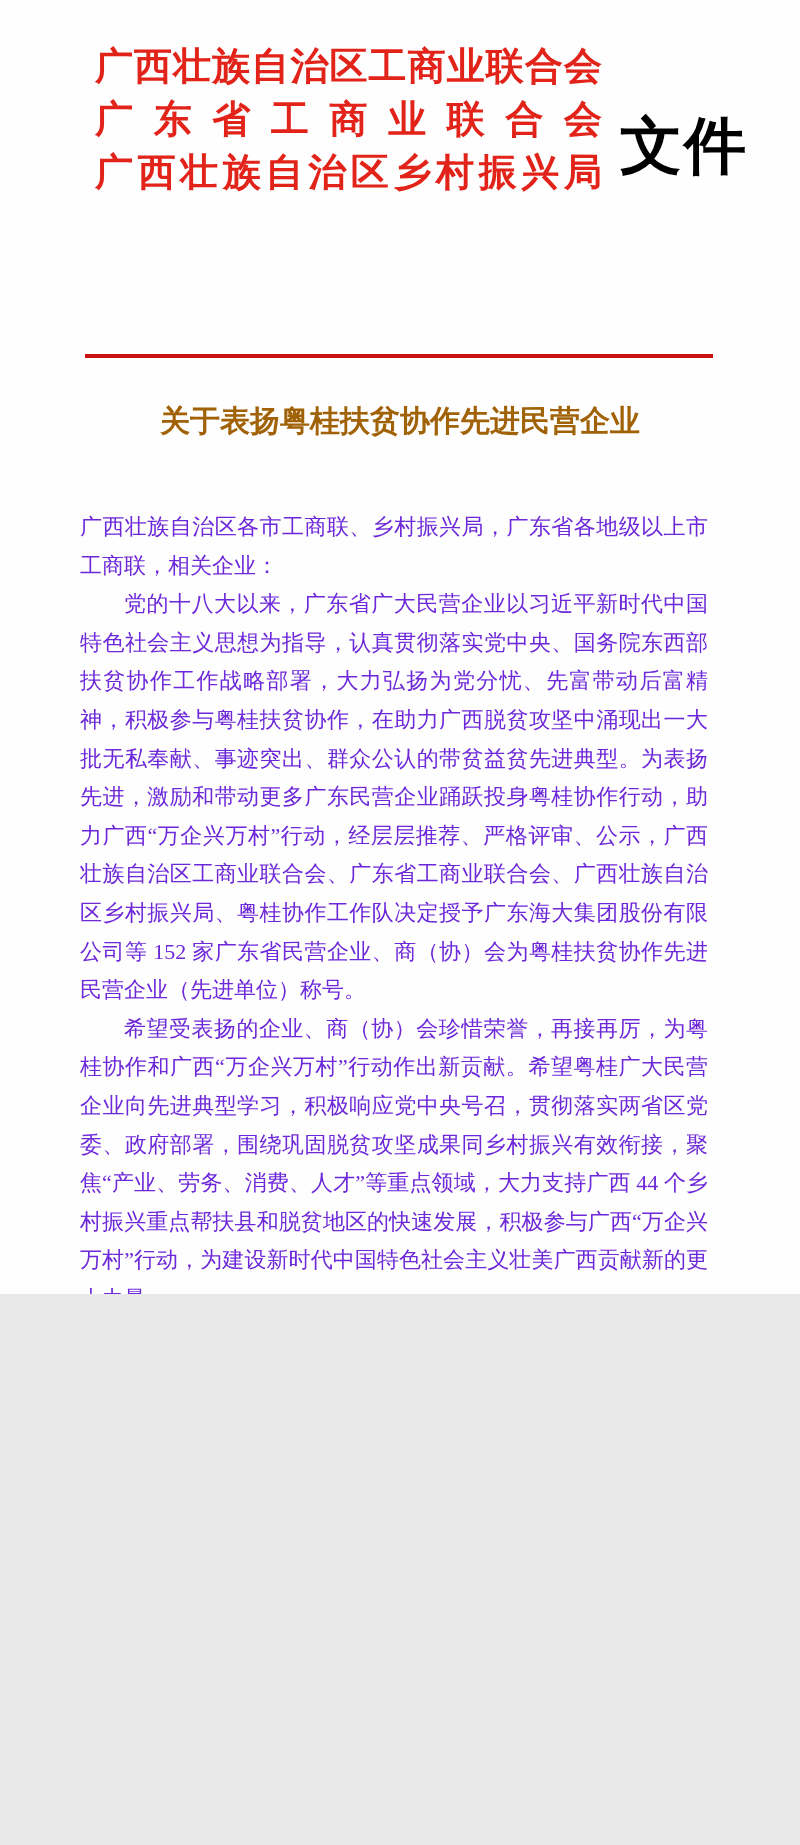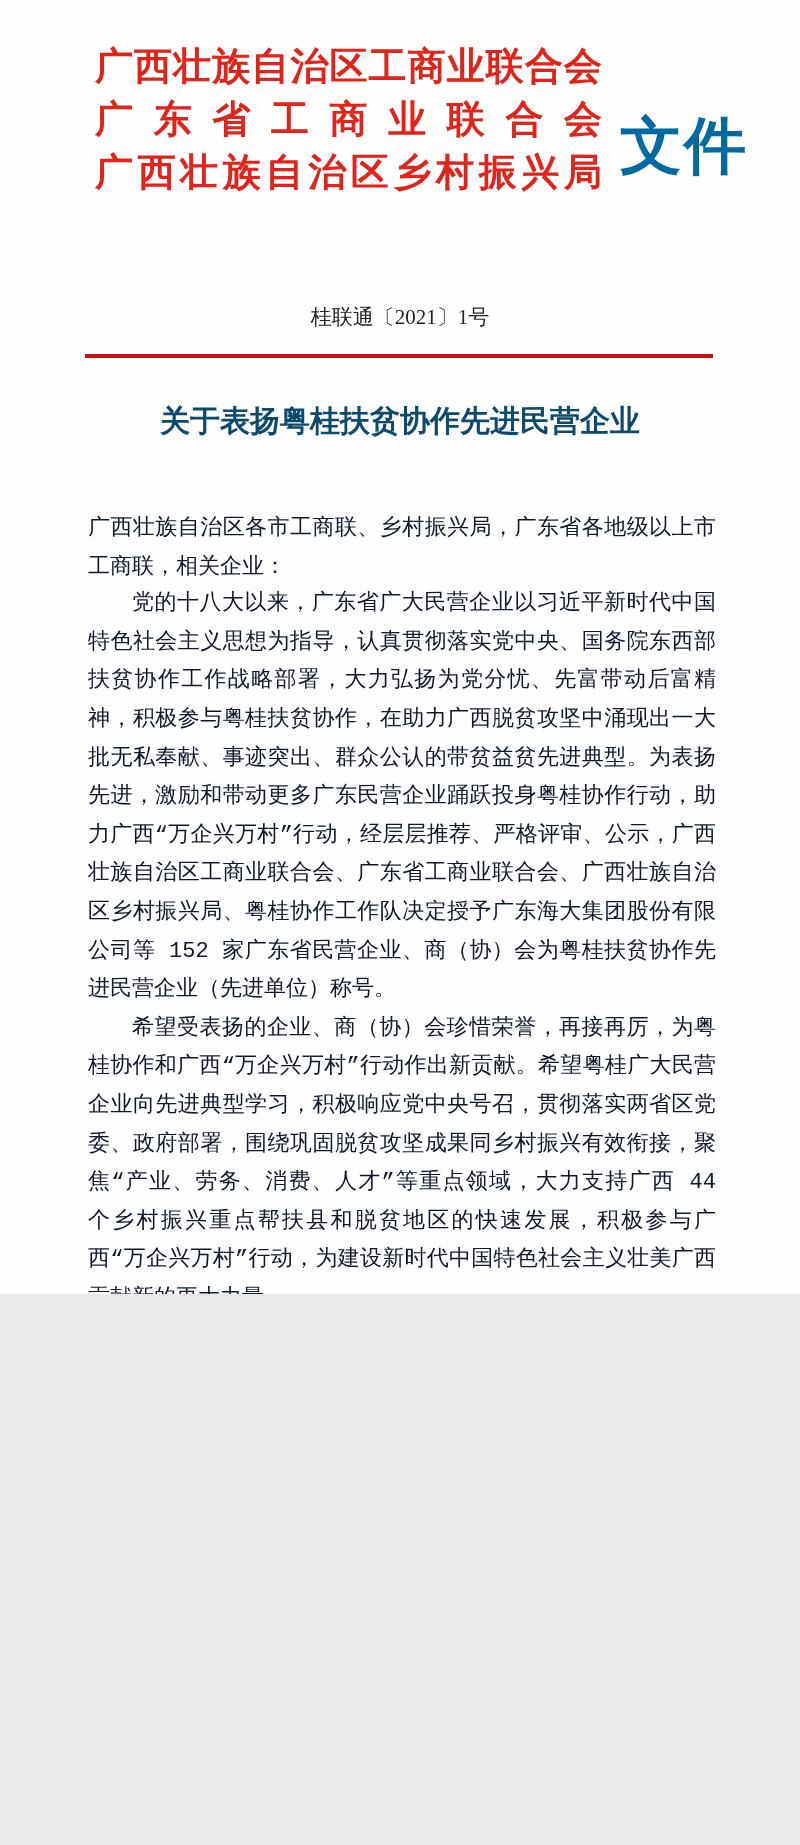--- a/index.html
+++ b/index.html
@@ -27,21 +27,21 @@
     line-height: 53px;
     white-space: nowrap;
     text-align: justify;
     text-align-last: justify;
     width: 100%;
     letter-spacing: 0;
   }
   .doc-type {
     position: absolute;
     left: 620px; top: 104px;
-    color: #0369a1;
+    color: #000000;
     font-weight: bold;
     font-size: 62px;
     letter-spacing: 2px;
     white-space: nowrap;
   }
   .doc-number {
     position: absolute;
     left: 0; top: 303px;
     width: 100%;
     text-align: center;
@@ -56,33 +56,33 @@
   }
   
   .title-block {
     position: absolute;
     left: 0; top: 398px;
     width: 100%;
     text-align: center;
     font-weight: bold;
     font-size: 30px;
     line-height: 45px;
-    color: #0c4a6e;
+    color: #a16207;
   }
   
   .body-block {
     position: absolute;
-    left: 88px; top: 508px;
+    left: 80px; top: 508px;
     width: 628px;
     font-size: 22px;
     line-height: 38.6px;
     text-align: justify;
-    color: #0f172a;
+    color: #6d28d9;
   }
-  .para { text-indent: 2em; font-family: Liberation Mono, monospace; }
+  .para { text-indent: 2em; }
   .salutation { text-indent: 0; }
   .attachment { text-indent: 2em; margin-top: 36px; }
   
   .sig {
     position: absolute;
     font-size: 22px;
     white-space: nowrap;
     color: #1a1a1a;
   }
   .sig-r1l { left: 133px; top: 1518px; }
@@ -122,21 +122,20 @@
 
 <div class="page">
 
   <div class="org-block">
     <div class="org-line">广西壮族自治区工商业联合会</div>
     <div class="org-line">广东省工商业联合会</div>
     <div class="org-line">广西壮族自治区乡村振兴局</div>
   </div>
   <div class="doc-type">文件</div>
 
-  <div class="doc-number">桂联通〔2021〕1号</div>
   <div class="red-rule"></div>
 
   <div class="title-block">
     <div>关于表扬粤桂扶贫协作先进民营企业</div>
   </div>
 
   <div class="body-block">
     <div class="salutation">广西壮族自治区各市工商联、乡村振兴局，广东省各地级以上市工商联，相关企业：</div>
     <div class="para">党的十八大以来，广东省广大民营企业以习近平新时代中国特色社会主义思想为指导，认真贯彻落实党中央、国务院东西部扶贫协作工作战略部署，大力弘扬为党分忧、先富带动后富精神，积极参与粤桂扶贫协作，在助力广西脱贫攻坚中涌现出一大批无私奉献、事迹突出、群众公认的带贫益贫先进典型。为表扬先进，激励和带动更多广东民营企业踊跃投身粤桂协作行动，助力广西“万企兴万村”行动，经层层推荐、严格评审、公示，广西壮族自治区工商业联合会、广东省工商业联合会、广西壮族自治区乡村振兴局、粤桂协作工作队决定授予广东海大集团股份有限公司等 152 家广东省民营企业、商（协）会为粤桂扶贫协作先进民营企业（先进单位）称号。</div>
     <div class="para">希望受表扬的企业、商（协）会珍惜荣誉，再接再厉，为粤桂协作和广西“万企兴万村”行动作出新贡献。希望粤桂广大民营企业向先进典型学习，积极响应党中央号召，贯彻落实两省区党委、政府部署，围绕巩固脱贫攻坚成果同乡村振兴有效衔接，聚焦“产业、劳务、消费、人才”等重点领域，大力支持广西 44 个乡村振兴重点帮扶县和脱贫地区的快速发展，积极参与广西“万企兴万村”行动，为建设新时代中国特色社会主义壮美广西贡献新的更大力量。</div>

